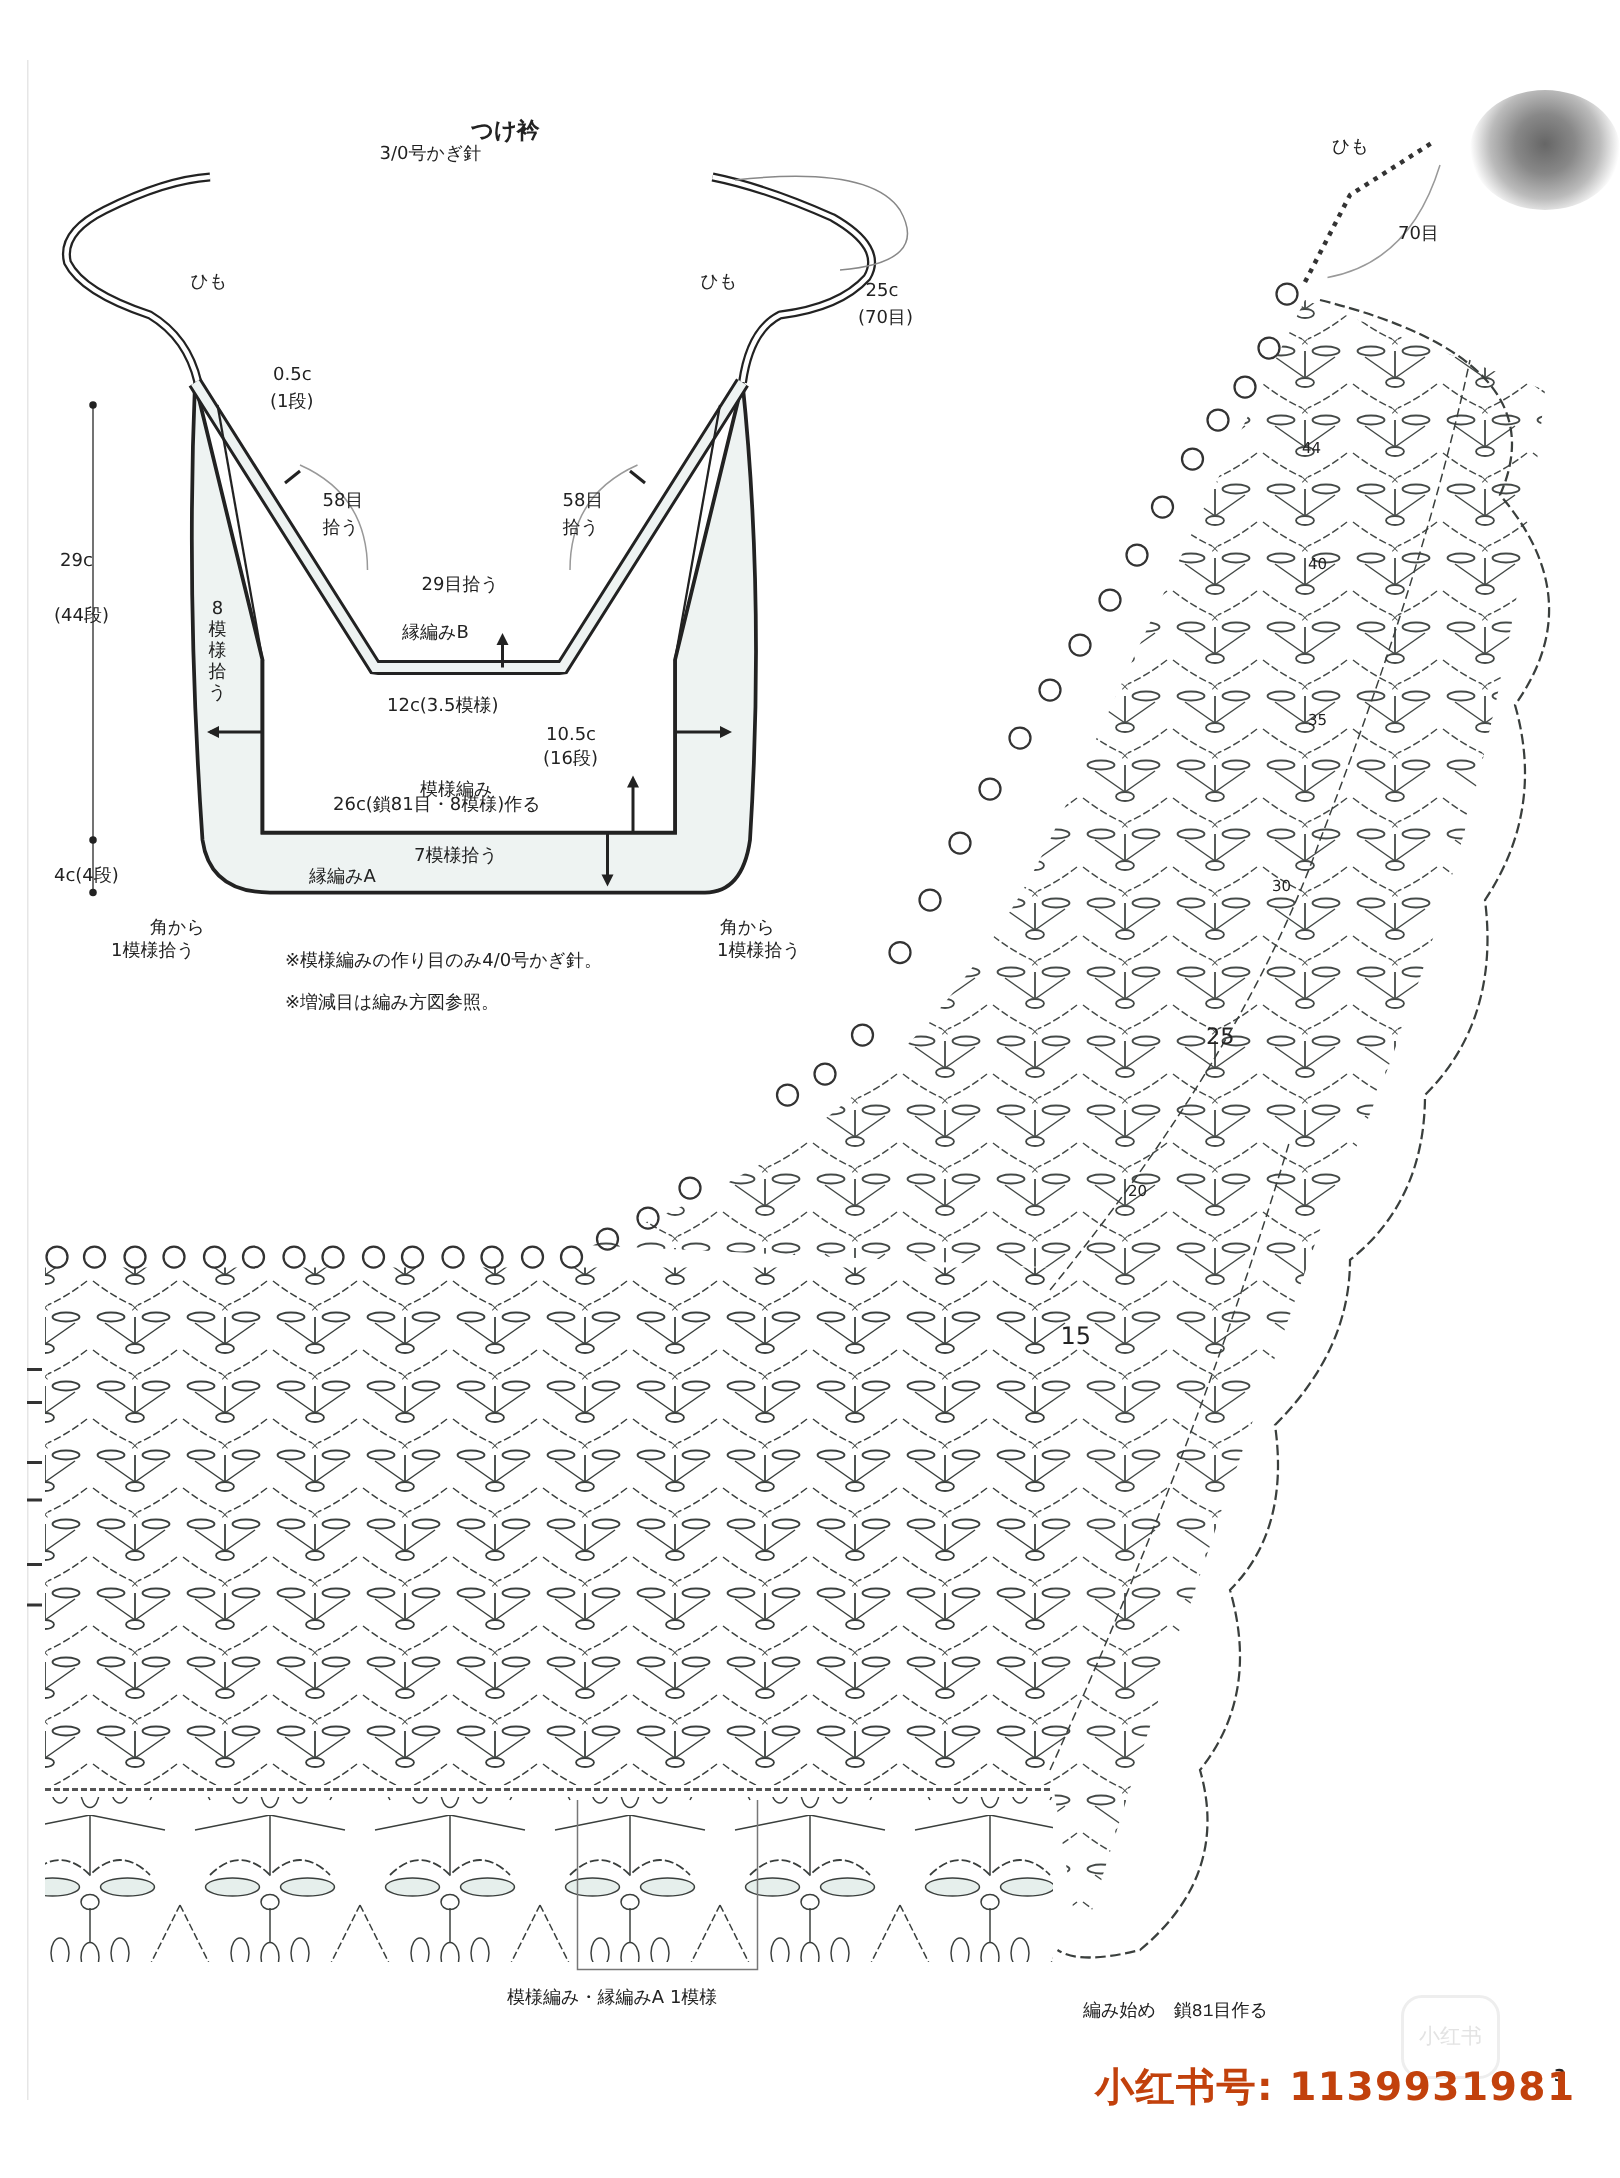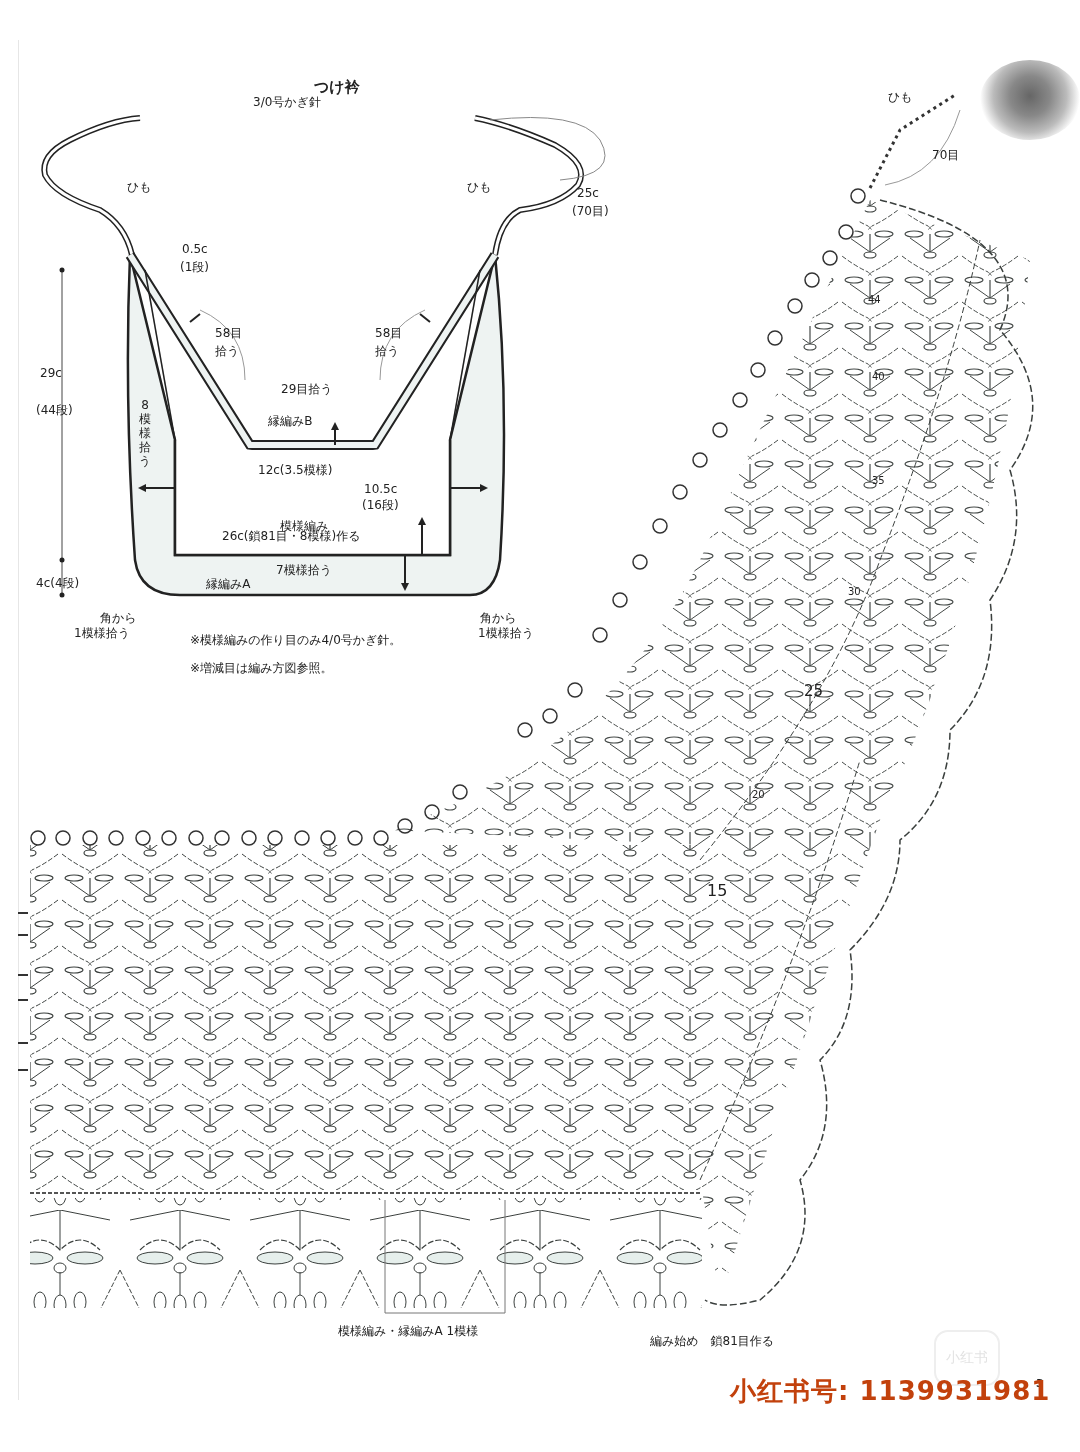--- a/index.html
+++ b/index.html
@@ -202,19 +202,19 @@
 <div class="abs lbl" style="left:932px;top:148px;">70目</div>
 
 <div class="abs lbl" style="left:868px;top:293px;font-size:10px;">44</div>
 <div class="abs lbl" style="left:872px;top:370px;font-size:10px;">40</div>
 <div class="abs lbl" style="left:872px;top:474px;font-size:10px;">35</div>
 <div class="abs lbl" style="left:848px;top:585px;font-size:10px;">30</div>
 <div class="abs lbl" style="left:804px;top:684px;font-size:15px;">25</div>
 <div class="abs lbl" style="left:752px;top:788px;font-size:10px;">20</div>
 <div class="abs lbl" style="left:707px;top:884px;font-size:16px;">15</div>
 
-<div class="abs lbl" style="left:650px;top:1334px;">編み始め　鎖81目作る</div>
+<div class="abs lbl" style="left:722px;top:1334px;font-family:Liberation Mono, monospace;">編み始め　鎖81目作る</div>
 <div class="abs lbl" style="left:338px;top:1324px;">模様編み・縁編みA 1模様</div>
 
 <div class="abs" style="left:1036px;top:1377px;font-size:11px;font-weight:bold;">3</div>
 
 <div class="abs wm-badge" style="left:934px;top:1330px;">小红书</div>
 <div class="abs wm" style="left:730px;top:1374px;">小红书号: 1139931981</div>
 
 </body></html>

